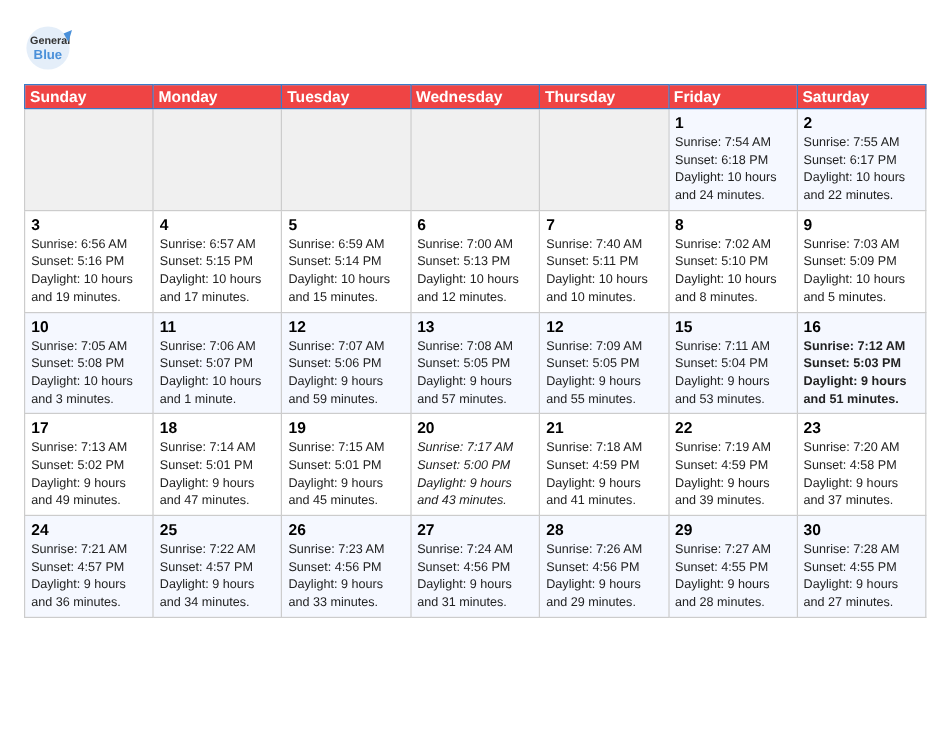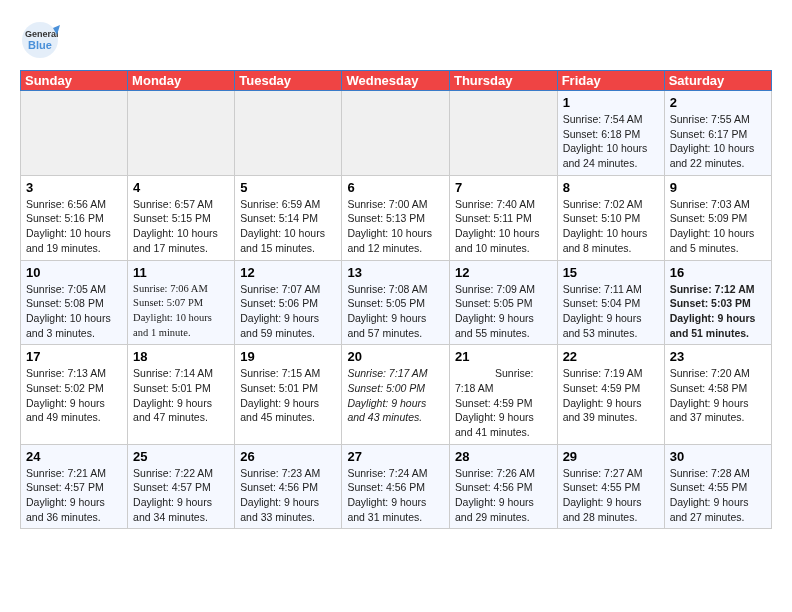--- a/index.html
+++ b/index.html
@@ -141,21 +141,21 @@
 Sunset: 5:10 PM
 Daylight: 10 hours and 8 minutes.</span></td>
         <td><span class="day-num">9</span><span class="day-detail" style="white-space: pre-line;">Sunrise: 7:03 AM
 Sunset: 5:09 PM
 Daylight: 10 hours and 5 minutes.</span></td>
       </tr>
       <tr>
         <td><span class="day-num">10</span><span class="day-detail" style="white-space: pre-line;">Sunrise: 7:05 AM
 Sunset: 5:08 PM
 Daylight: 10 hours and 3 minutes.</span></td>
-        <td><span class="day-num">11</span><span class="day-detail" style="white-space: pre-line; font-family: Liberation Serif, serif;">Sunrise: 7:06 AM
+        <td><span class="day-num">11</span><span class="day-detail" style="white-space: pre-line;">Sunrise: 7:06 AM
 Sunset: 5:07 PM
 Daylight: 10 hours and 1 minute.</span></td>
         <td><span class="day-num">12</span><span class="day-detail" style="white-space: pre-line;">Sunrise: 7:07 AM
 Sunset: 5:06 PM
 Daylight: 9 hours and 59 minutes.</span></td>
         <td><span class="day-num">13</span><span class="day-detail" style="white-space: pre-line;">Sunrise: 7:08 AM
 Sunset: 5:05 PM
 Daylight: 9 hours and 57 minutes.</span></td>
         <td><span class="day-num">12</span><span class="day-detail" style="white-space: pre-line; margin-top: 20px;">Sunrise: 7:09 AM
 Sunset: 5:05 PM
@@ -173,21 +173,21 @@
 Daylight: 9 hours and 49 minutes.</span></td>
         <td><span class="day-num">18</span><span class="day-detail" style="white-space: pre-line;">Sunrise: 7:14 AM
 Sunset: 5:01 PM
 Daylight: 9 hours and 47 minutes.</span></td>
         <td><span class="day-num">19</span><span class="day-detail" style="white-space: pre-line;">Sunrise: 7:15 AM
 Sunset: 5:01 PM
 Daylight: 9 hours and 45 minutes.</span></td>
         <td><span class="day-num">20</span><span class="day-detail" style="white-space: pre-line; font-style: italic;">Sunrise: 7:17 AM
 Sunset: 5:00 PM
 Daylight: 9 hours and 43 minutes.</span></td>
-        <td><span class="day-num">21</span><span class="day-detail" style="white-space: pre-line; margin-left: 40px;">Sunrise: 7:18 AM
+        <td><span class="day-num">21</span><span class="day-detail" style="white-space: pre-line;">Sunrise: 7:18 AM
 Sunset: 4:59 PM
 Daylight: 9 hours and 41 minutes.</span></td>
         <td><span class="day-num">22</span><span class="day-detail" style="white-space: pre-line;">Sunrise: 7:19 AM
 Sunset: 4:59 PM
 Daylight: 9 hours and 39 minutes.</span></td>
         <td><span class="day-num">23</span><span class="day-detail" style="white-space: pre-line;">Sunrise: 7:20 AM
 Sunset: 4:58 PM
 Daylight: 9 hours and 37 minutes.</span></td>
       </tr>
       <tr>

